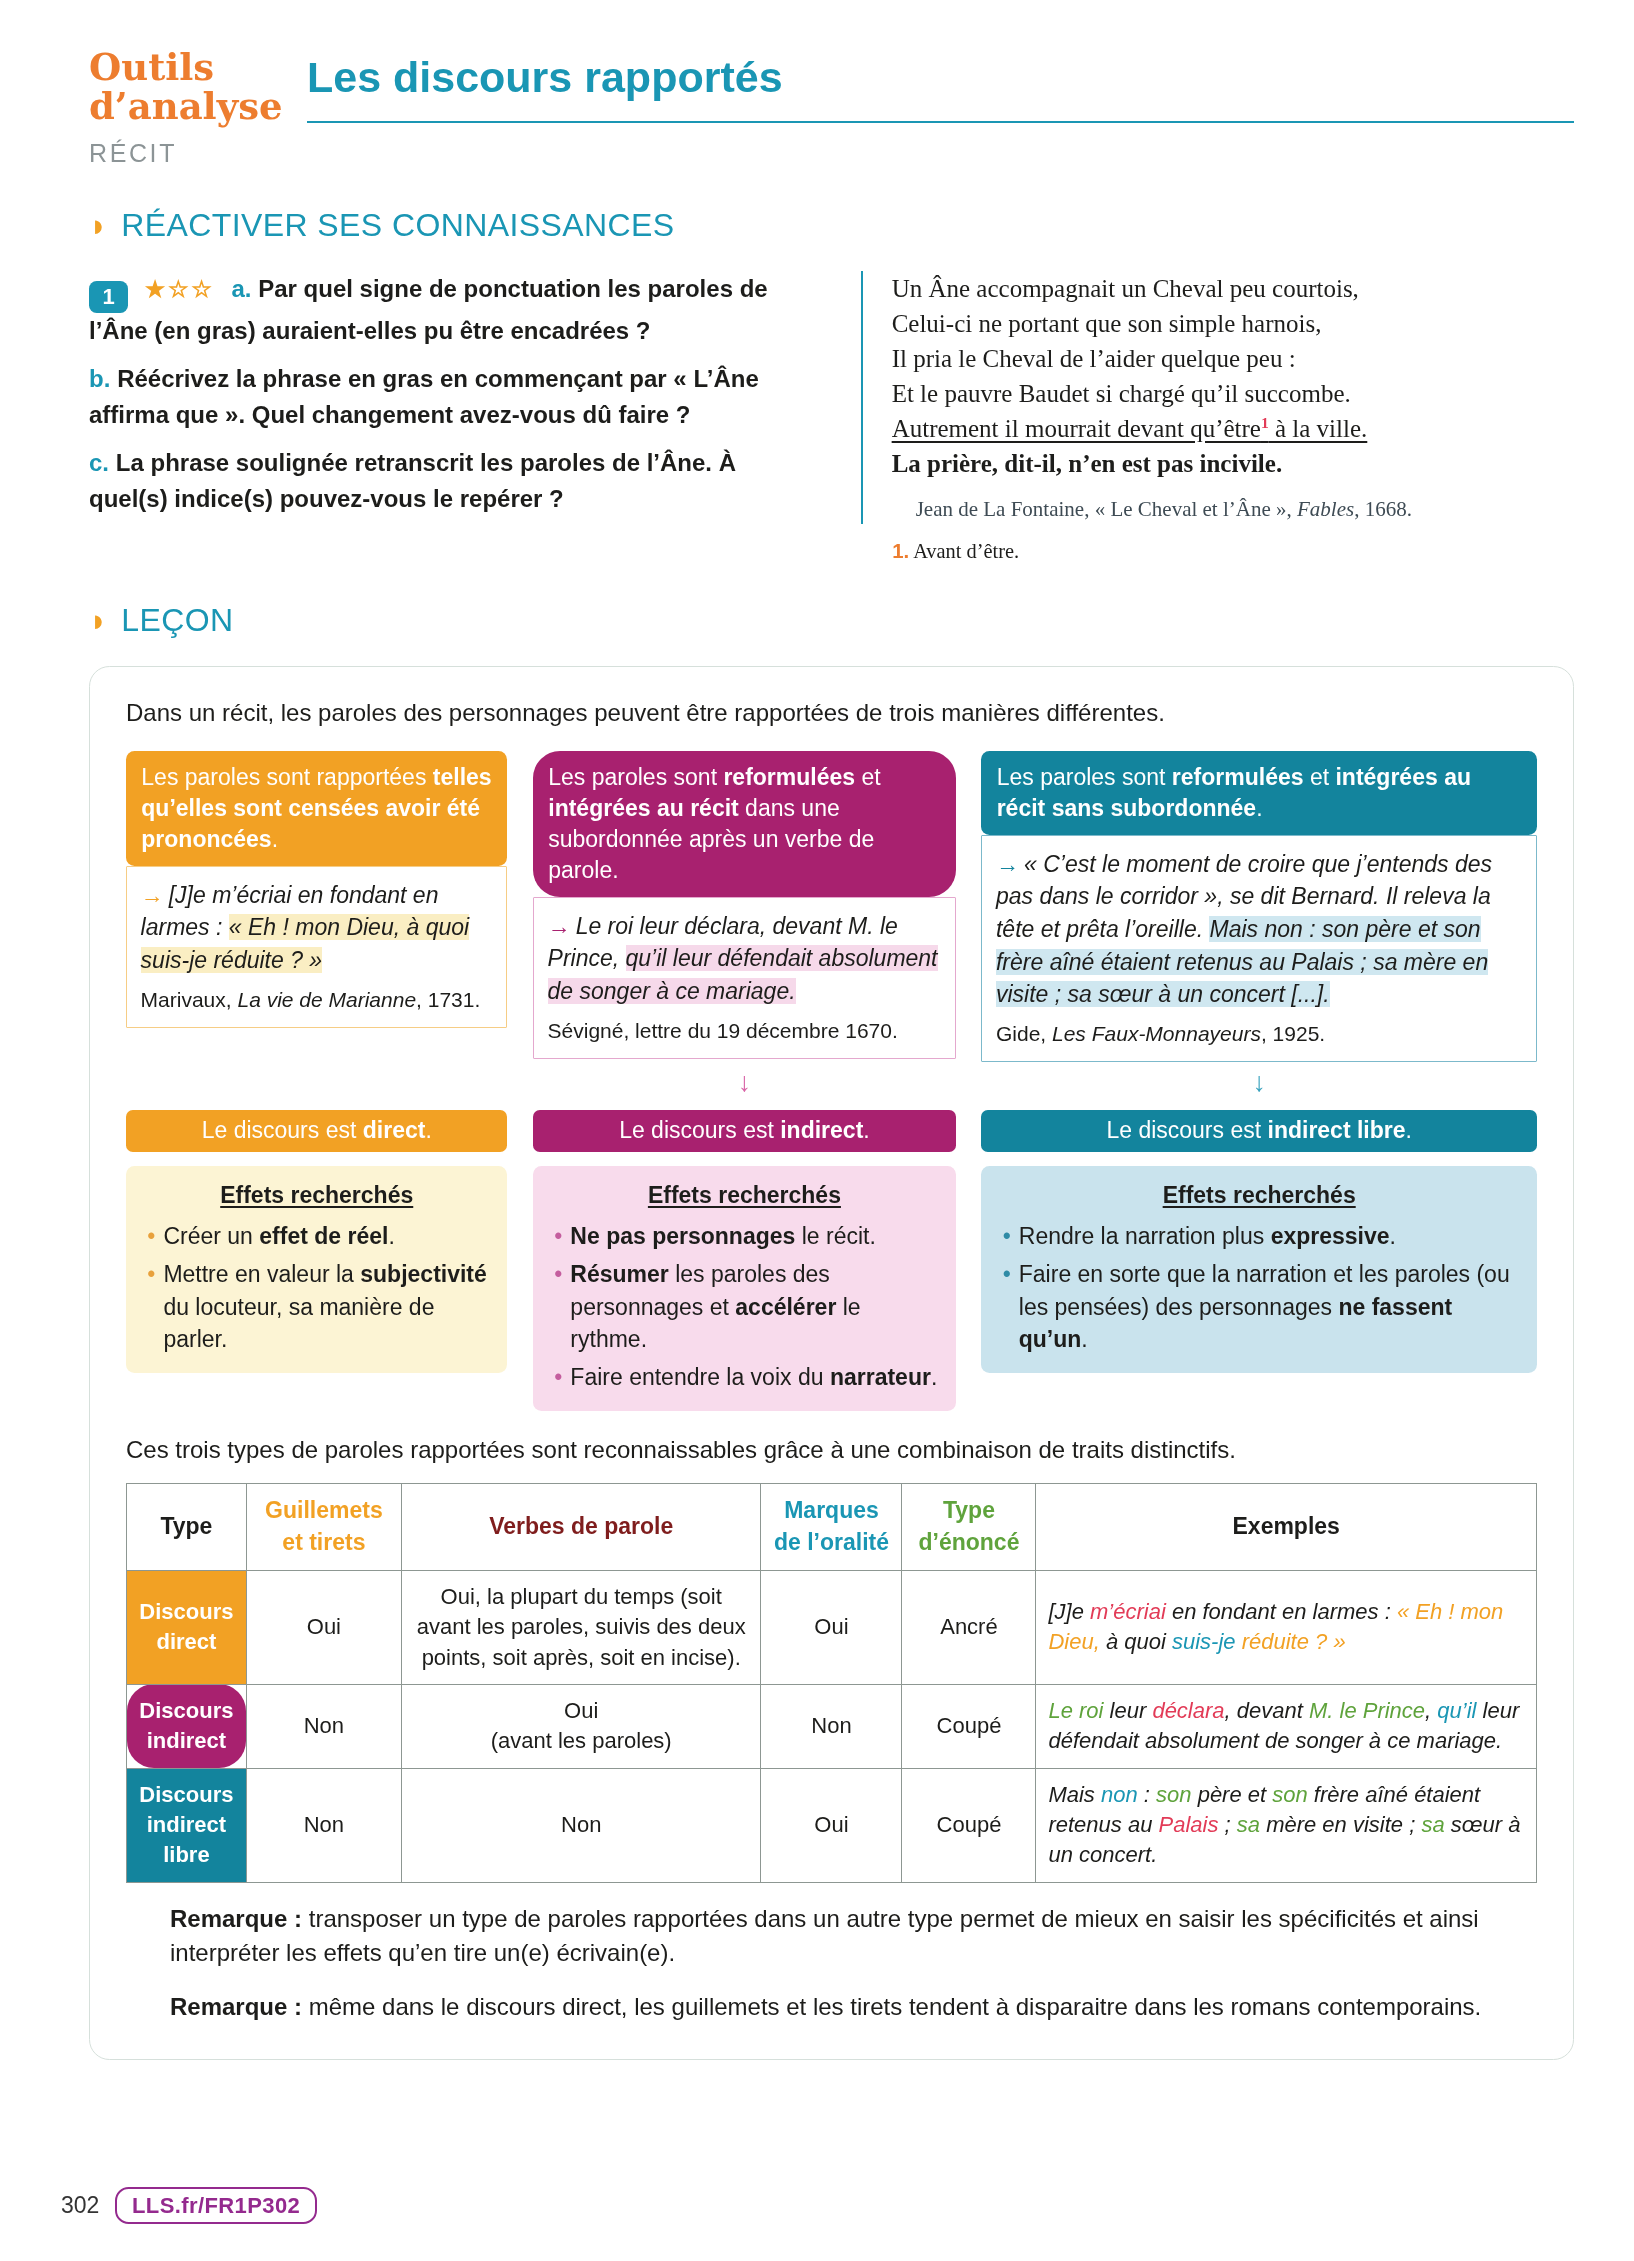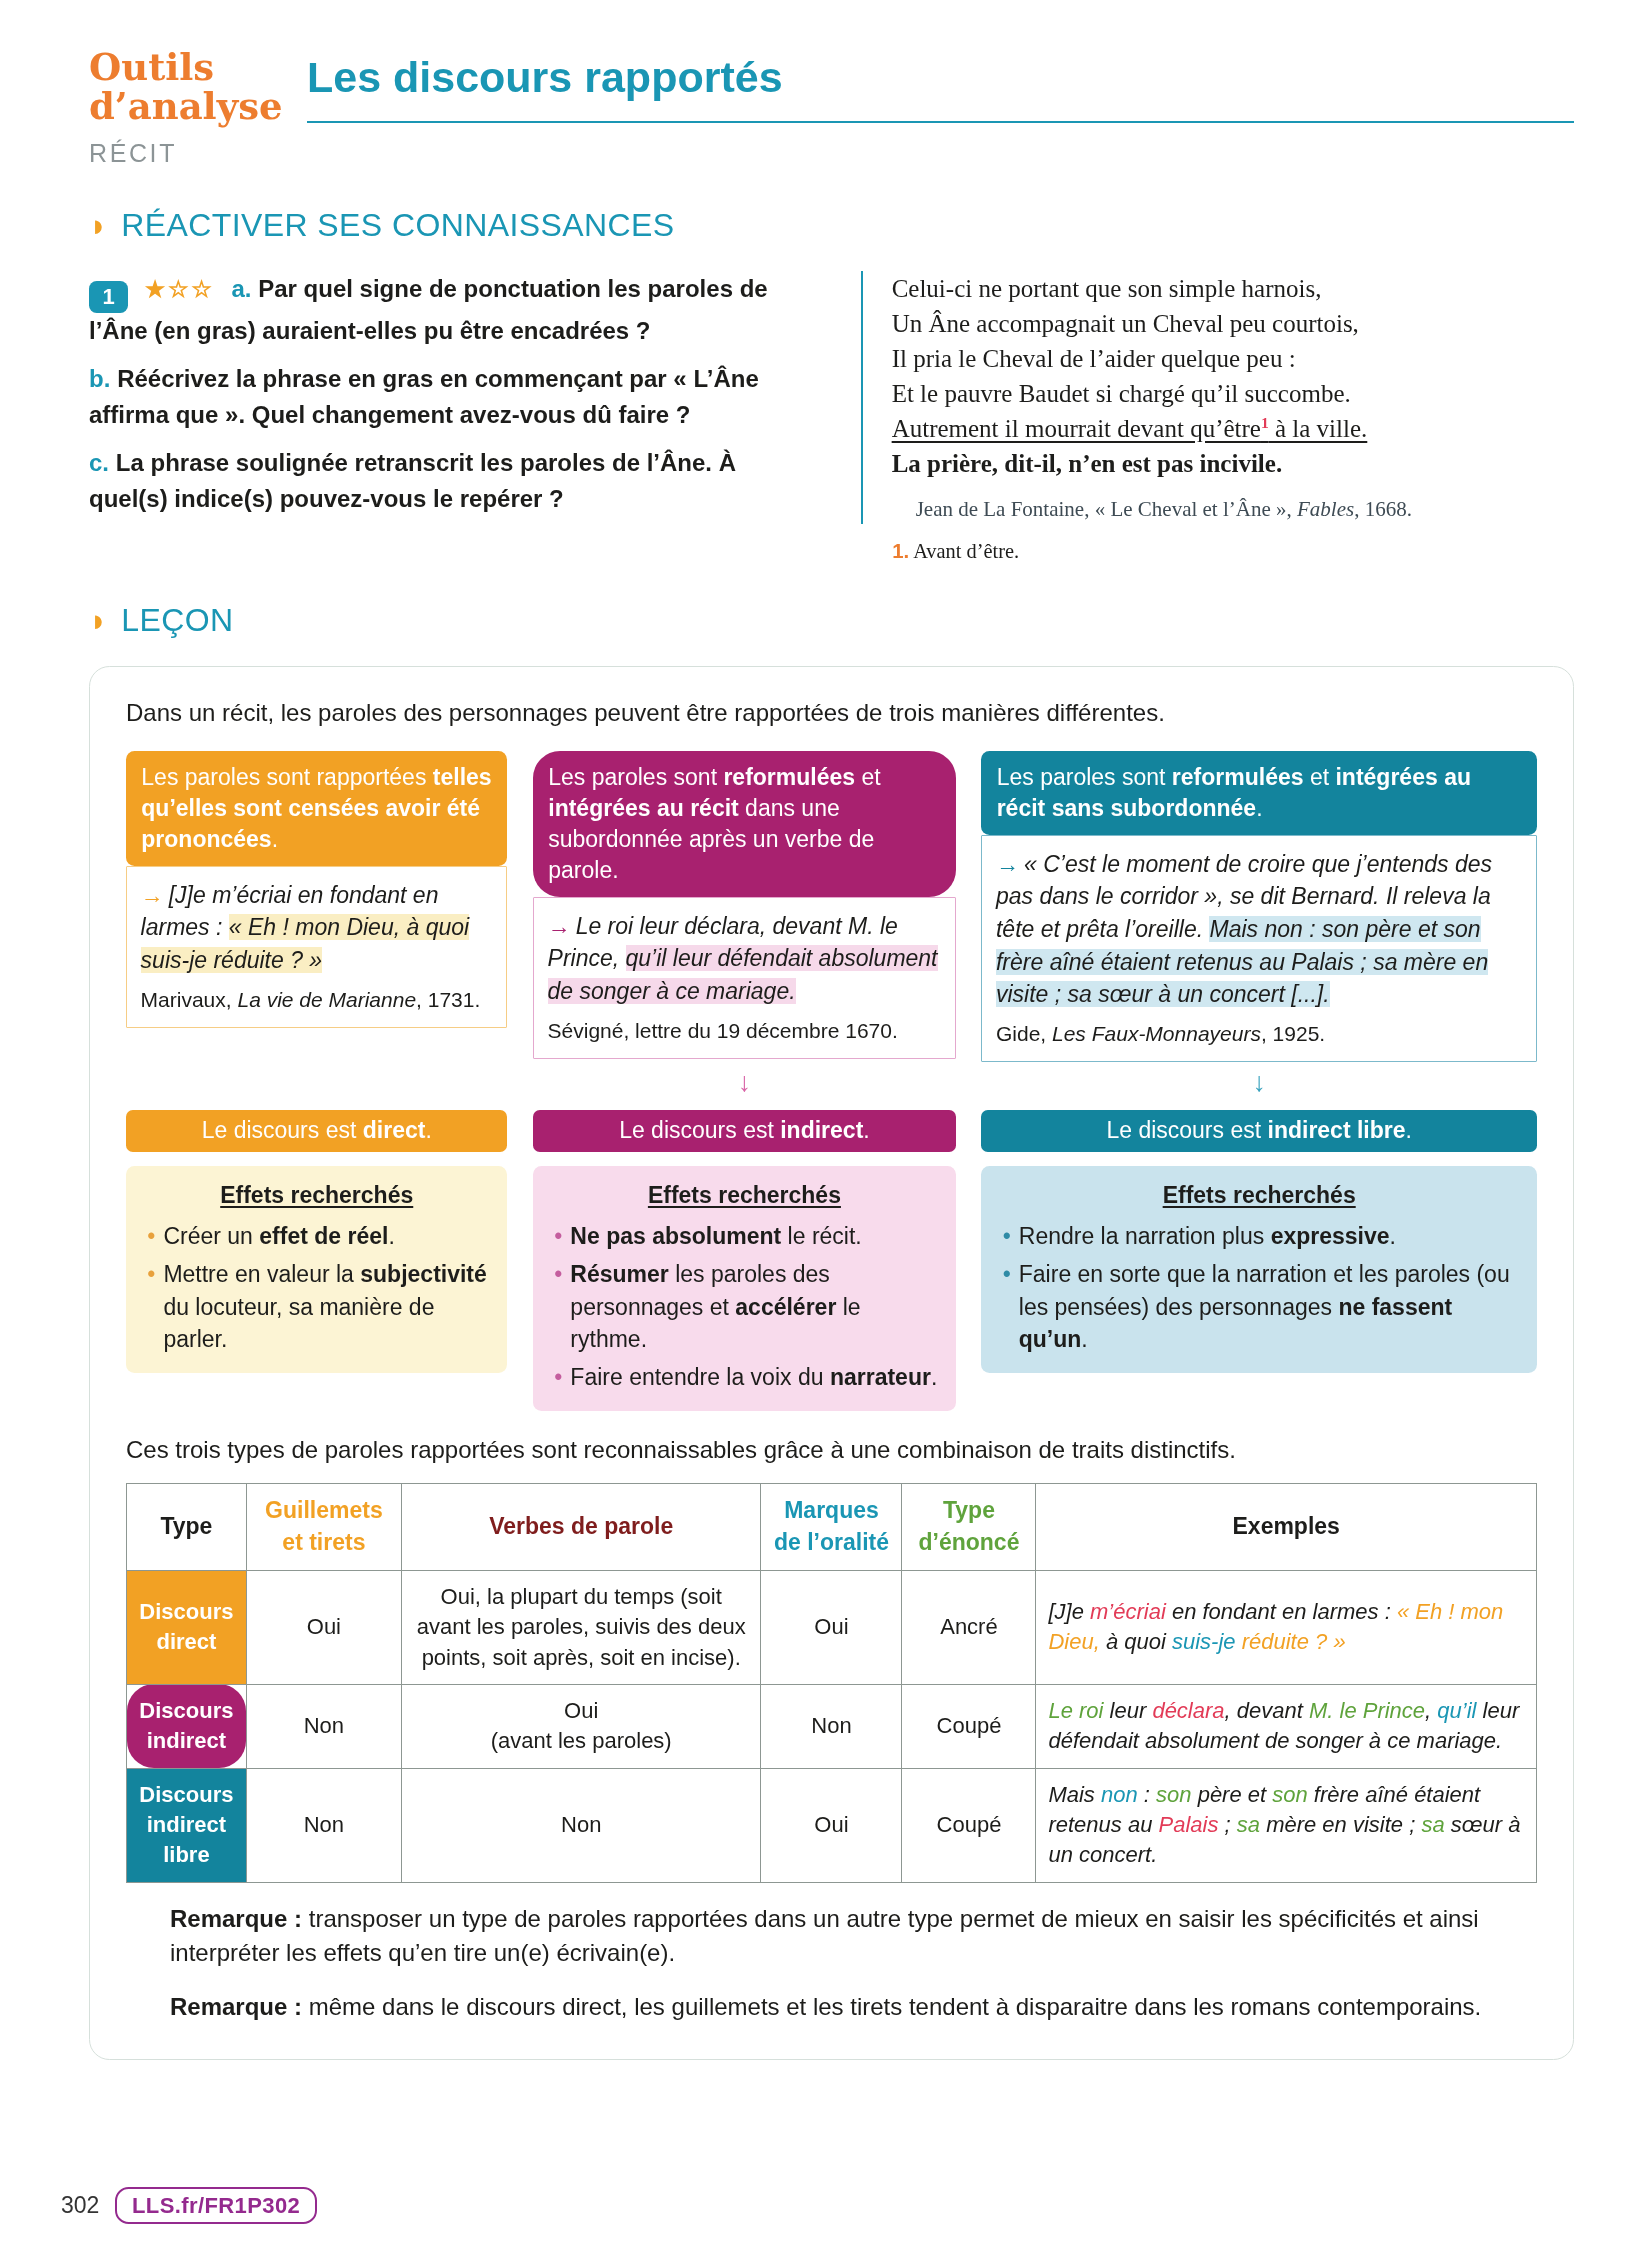--- a/index.html
+++ b/index.html
@@ -144,22 +144,22 @@
       </p>
       <p class="q">
         <span class="q-label">b.</span><span>Réécrivez la phrase en gras en commençant par « L’Âne affirma que ». Quel changement avez-vous dû faire ?</span>
       </p>
       <p class="q">
         <span class="q-label">c.</span><span>La phrase soulignée retranscrit les paroles de l’Âne. À quel(s) indice(s) pouvez-vous le repérer ?</span>
       </p>
     </div>
     <div class="poem-col">
       <div class="poem-box">
+        <div class="poem-line">Un Âne accompagnait un Cheval peu courtois,</div>
         <div class="poem-line">Celui-ci ne portant que son simple harnois,</div>
-        <div class="poem-line">Un Âne accompagnait un Cheval peu courtois,</div>
         <div class="poem-line">Il pria le Cheval de l’aider quelque peu :</div>
         <div class="poem-line">Et le pauvre Baudet si chargé qu’il succombe.</div>
         <div class="poem-line u">Autrement il mourrait devant qu’être<sup>1</sup> à la ville.</div>
         <div class="poem-line b">La prière, dit-il, n’en est pas incivile.</div>
         <div class="poem-attr">Jean de La Fontaine, « Le Cheval et l’Âne », <i>Fables</i>, 1668.</div>
       </div>
       <div class="poem-fn"><span class="fn-num">1.</span> Avant d’être.</div>
     </div>
   </div>
 
@@ -204,21 +204,21 @@
       <div class="effects fx-yellow">
         <div class="effects-title">Effets recherchés</div>
         <ul>
           <li>Créer un <b>effet de réel</b>.</li>
           <li>Mettre en valeur la <b>subjectivité</b> du locuteur, sa manière de parler.</li>
         </ul>
       </div>
       <div class="effects fx-pink">
         <div class="effects-title">Effets recherchés</div>
         <ul>
-          <li><b>Ne pas absolument</b> le récit.</li>
+          <li><b>Ne pas personnages</b> le récit.</li>
           <li><b>Résumer</b> les paroles des personnages et <b>accélérer</b> le rythme.</li>
           <li>Faire entendre la voix du <b>narrateur</b>.</li>
         </ul>
       </div>
       <div class="effects fx-blue">
         <div class="effects-title">Effets recherchés</div>
         <ul>
           <li>Rendre la narration plus <b>expressive</b>.</li>
           <li>Faire en sorte que la narration et les paroles (ou les pensées) des personnages <b>ne fassent qu’un</b>.</li>
         </ul>

